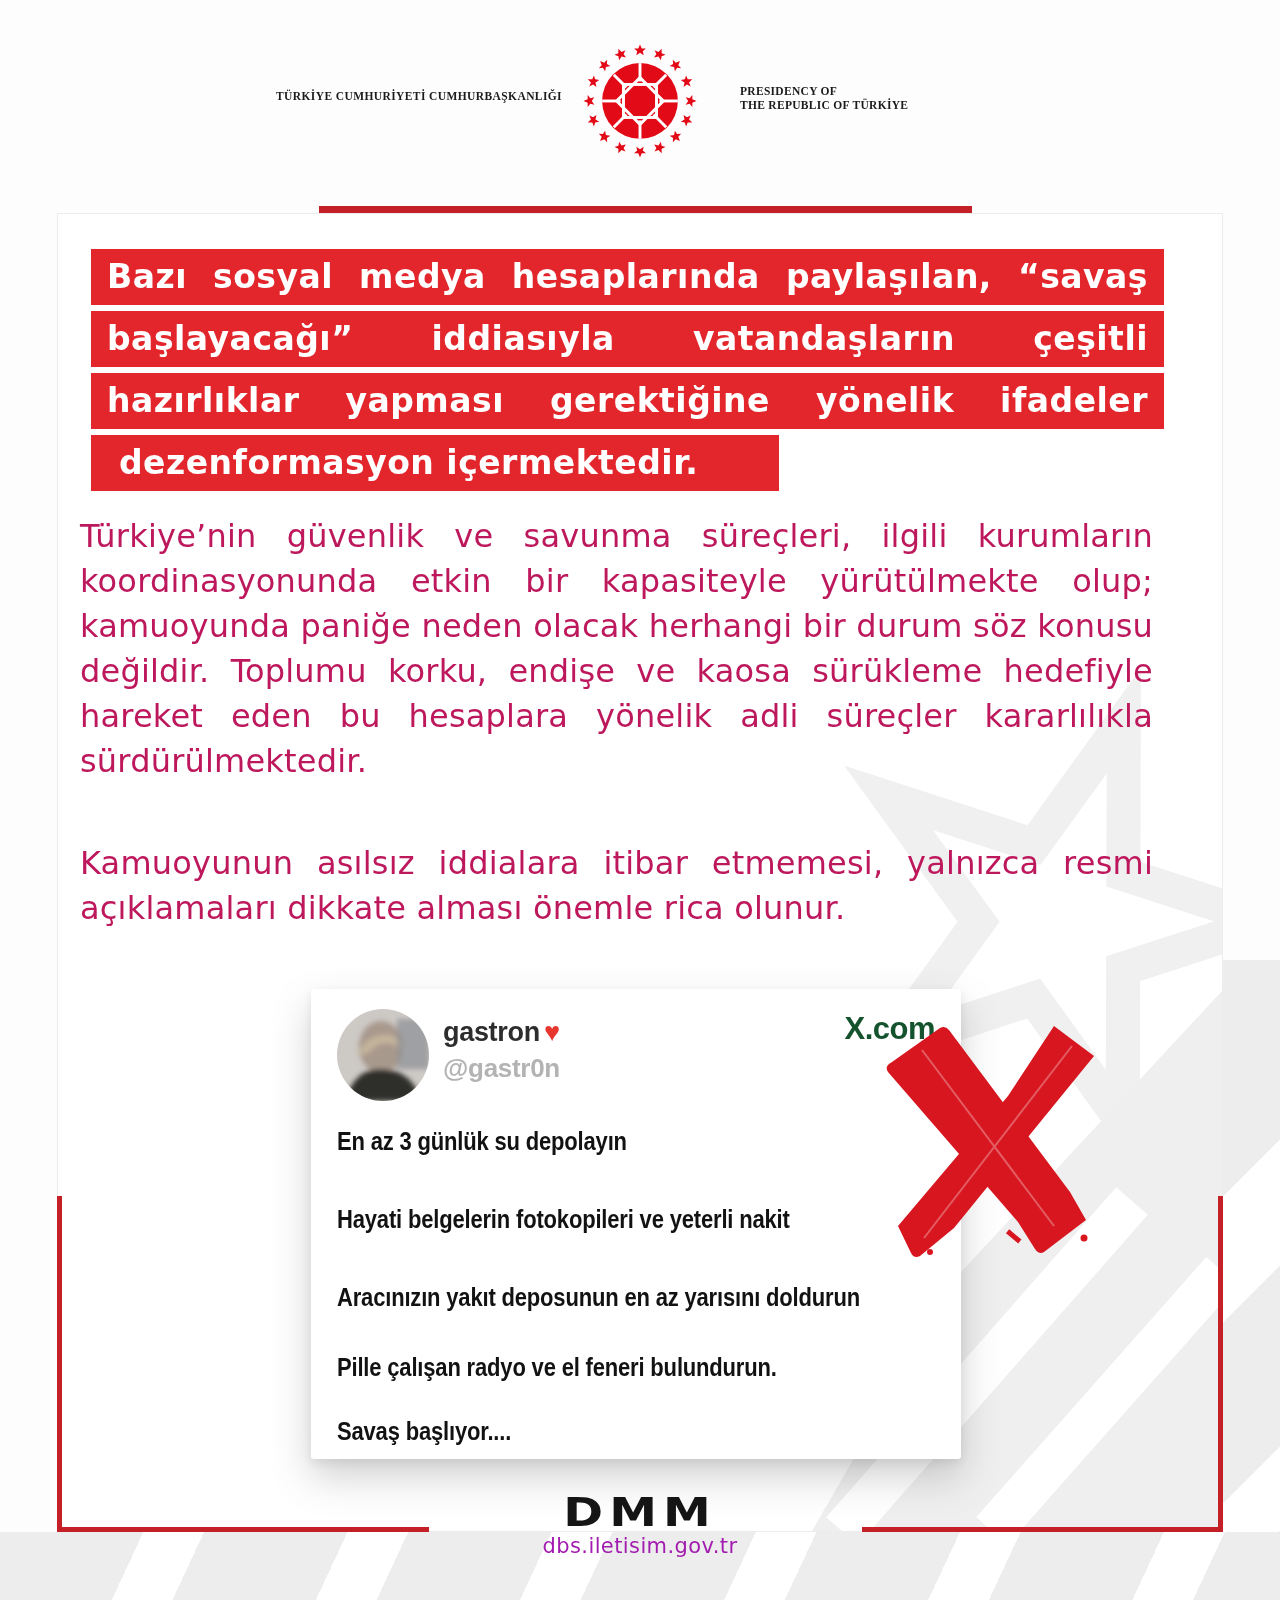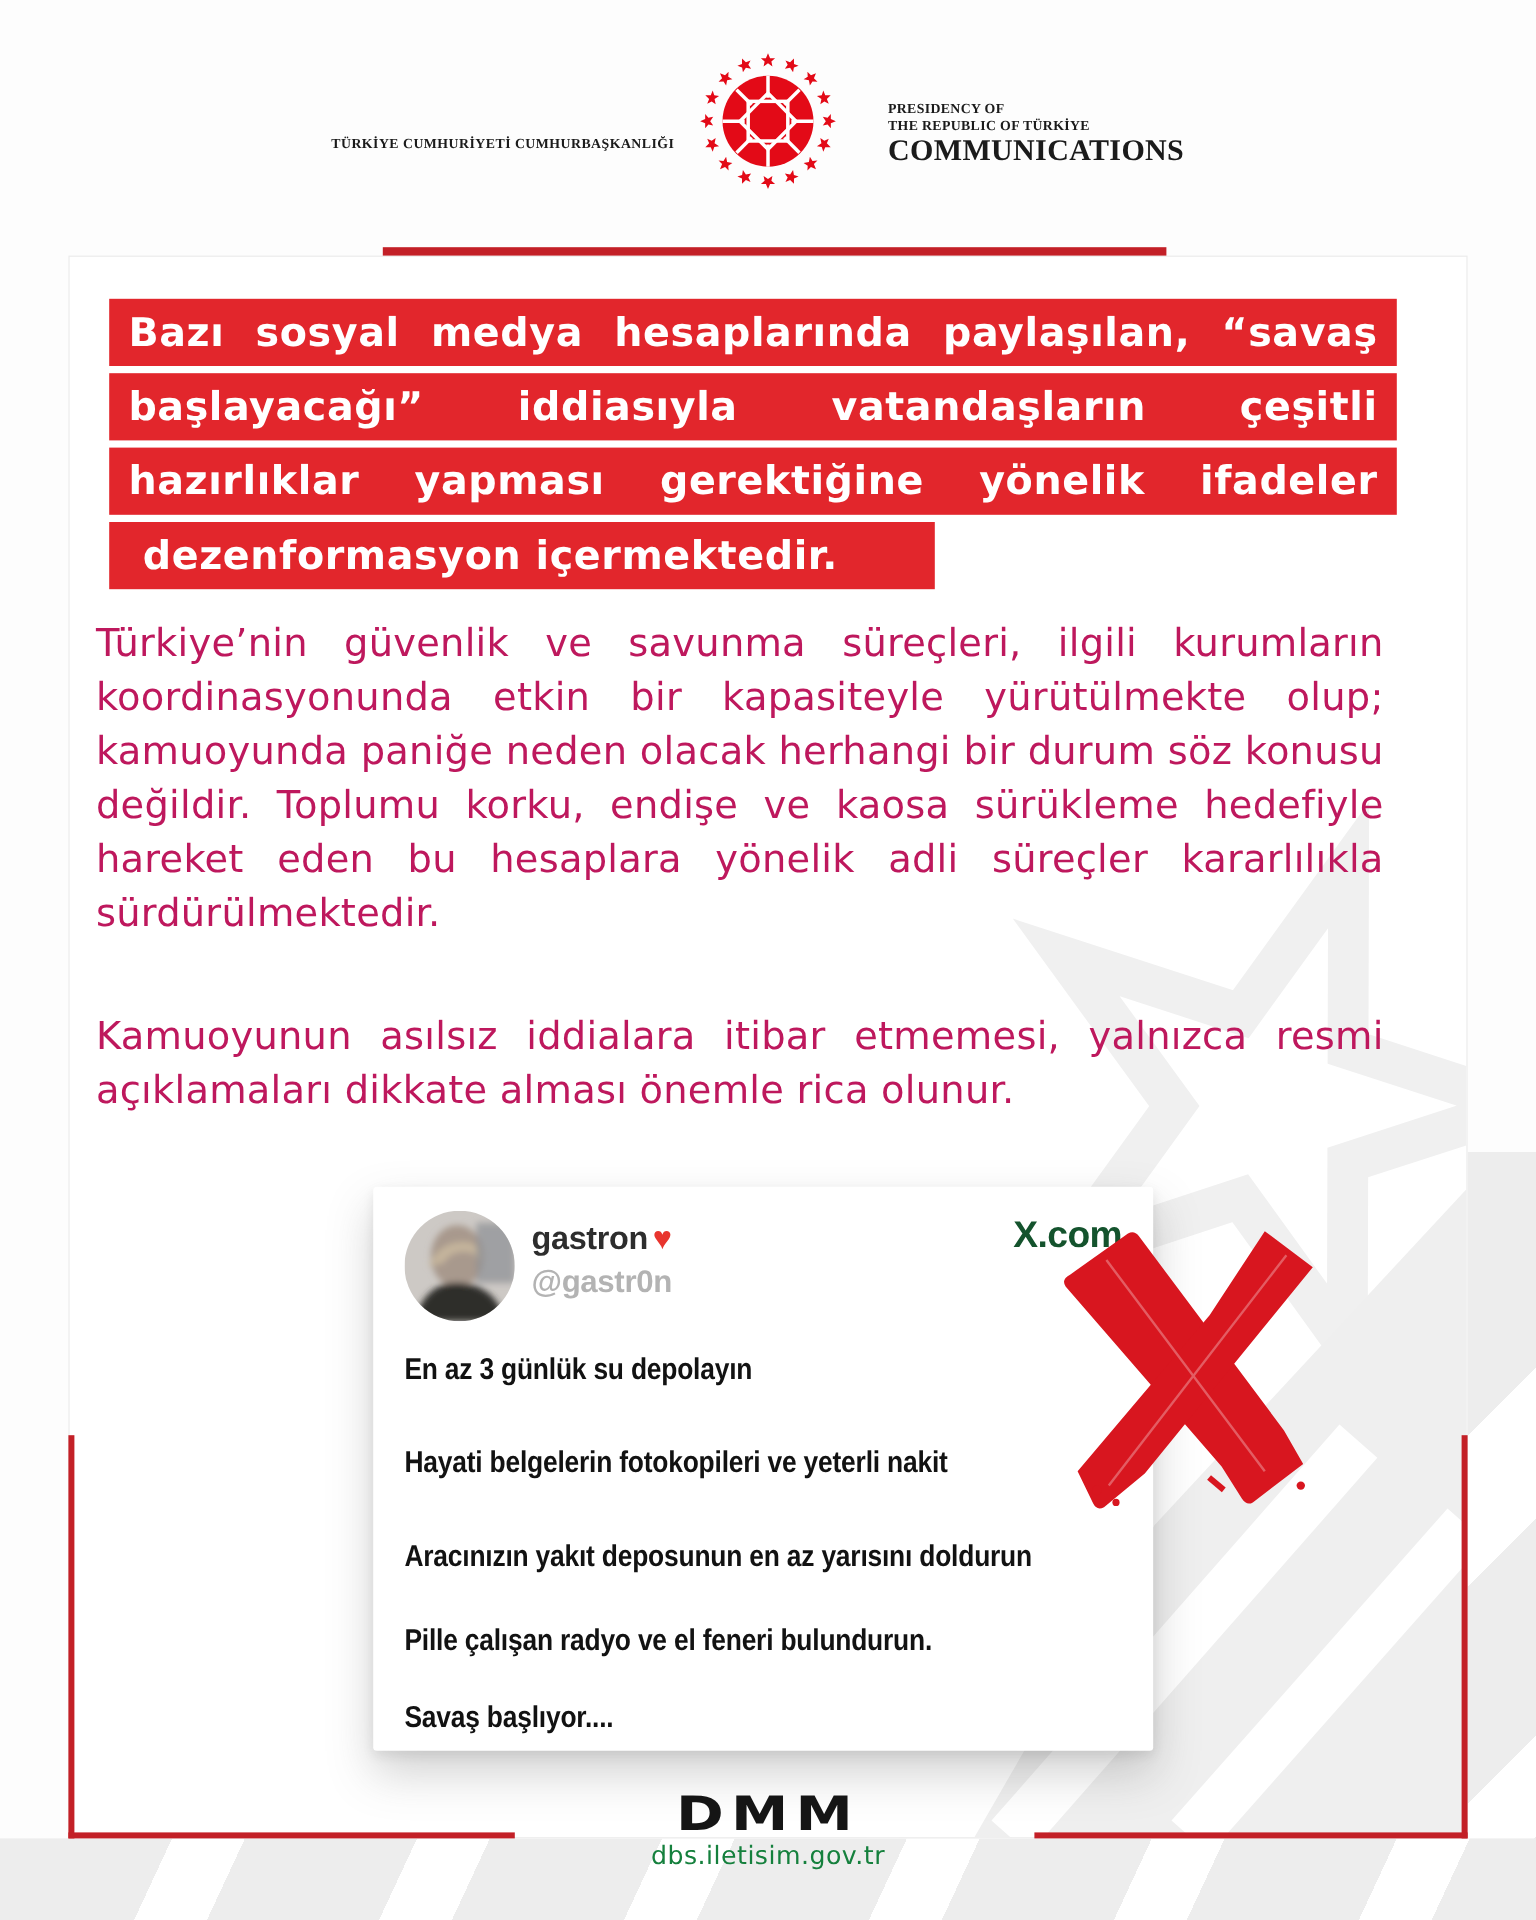--- a/index.html
+++ b/index.html
@@ -15,21 +15,21 @@
   .bg-right{
     left:1223px;top:960px;width:57px;height:640px;background:#ededed;
     background-image:linear-gradient(135deg,transparent 0 34%,#fff 34% 52%,transparent 52% 78%,#fff 78% 90%,transparent 90%);
   }
   .bg-bottom{
     left:0;top:1532px;width:1280px;height:68px;background:#ededed;
     background-image:repeating-linear-gradient(115deg,transparent 0 130px,#ffffff 130px 185px);
   }
 
   
-  .hdr-left{left:262px;top:90px;width:300px;text-align:right;color:#1b1b1b;margin-top:24px;}
+  .hdr-left{left:262px;top:90px;width:300px;text-align:right;color:#1b1b1b;}
   .hdr-left .small{font-family:"Liberation Serif",serif;font-weight:700;font-size:11.5px;letter-spacing:.4px;}
   .hdr-left .big{font-family:"Liberation Serif",serif;font-weight:700;font-size:25px;letter-spacing:.4px;margin-top:2px;}
   .hdr-right{left:740px;top:84px;width:320px;text-align:left;color:#1b1b1b;}
   .hdr-right .small{font-family:"Liberation Serif",serif;font-weight:700;font-size:11.5px;line-height:14px;letter-spacing:.3px;}
   .hdr-right .big{font-family:"Liberation Serif",serif;font-weight:700;font-size:25px;line-height:27px;letter-spacing:.3px;}
   .emblem{left:572px;top:26px;width:136px;height:148px;}
 
   
   .bar-top{left:319px;top:206px;width:653px;height:7px;background:#c32027;}
   .frame{background:#c32027;z-index:6;}
@@ -78,21 +78,21 @@
   .tl0{top:138px;} .tl1{top:216px;} .tl2{top:294px;} .tl3{top:364px;} .tl4{top:428px;}
 
   .brush{left:858px;top:1016px;width:240px;height:245px;z-index:5;}
 
   
   .footer{left:0;top:1490px;width:1280px;text-align:center;z-index:7;}
   .dmm{
     display:inline-block;font-weight:900;font-size:48px;letter-spacing:6px;color:#151515;
     transform:scaleY(.82);line-height:44px;
   }
-  .dmm-url{font-size:21px;color:#15803d;letter-spacing:.4px;margin-top:0px;font-family:"DejaVu Sans",sans-serif;}
+  .dmm-url{font-size:21px;color:#a21caf;letter-spacing:.4px;margin-top:0px;font-family:"DejaVu Sans",sans-serif;}
 </style>
 </head>
 <body>
 
 <div class="abs bg-right"></div>
 <div class="abs bg-bottom"></div>
 
 <div class="abs hdr-left">
   <div class="small">TÜRKİYE CUMHURİYETİ CUMHURBAŞKANLIĞI</div>
 </div>
@@ -130,21 +130,20 @@
     <use href="#st" transform="rotate(270 70 76) translate(70 24)"></use>
     <use href="#st" transform="rotate(292.5 70 76) translate(70 24)"></use>
     <use href="#st" transform="rotate(315 70 76) translate(70 24)"></use>
     <use href="#st" transform="rotate(337.5 70 76) translate(70 24)"></use>
   </g>
 </svg>
 
 <div class="abs hdr-right">
   <div class="small">PRESIDENCY OF</div>
   <div class="small">THE REPUBLIC OF TÜRKİYE</div>
-  <div class="big">COMMUNICATIONS</div>
 </div>
 
 <div class="abs bar-top frame"></div>
 <div class="abs fl-v frame"></div>
 <div class="abs fl-h frame"></div>
 <div class="abs fr-v frame"></div>
 <div class="abs fr-h frame"></div>
 
 <div class="abs card">
 

